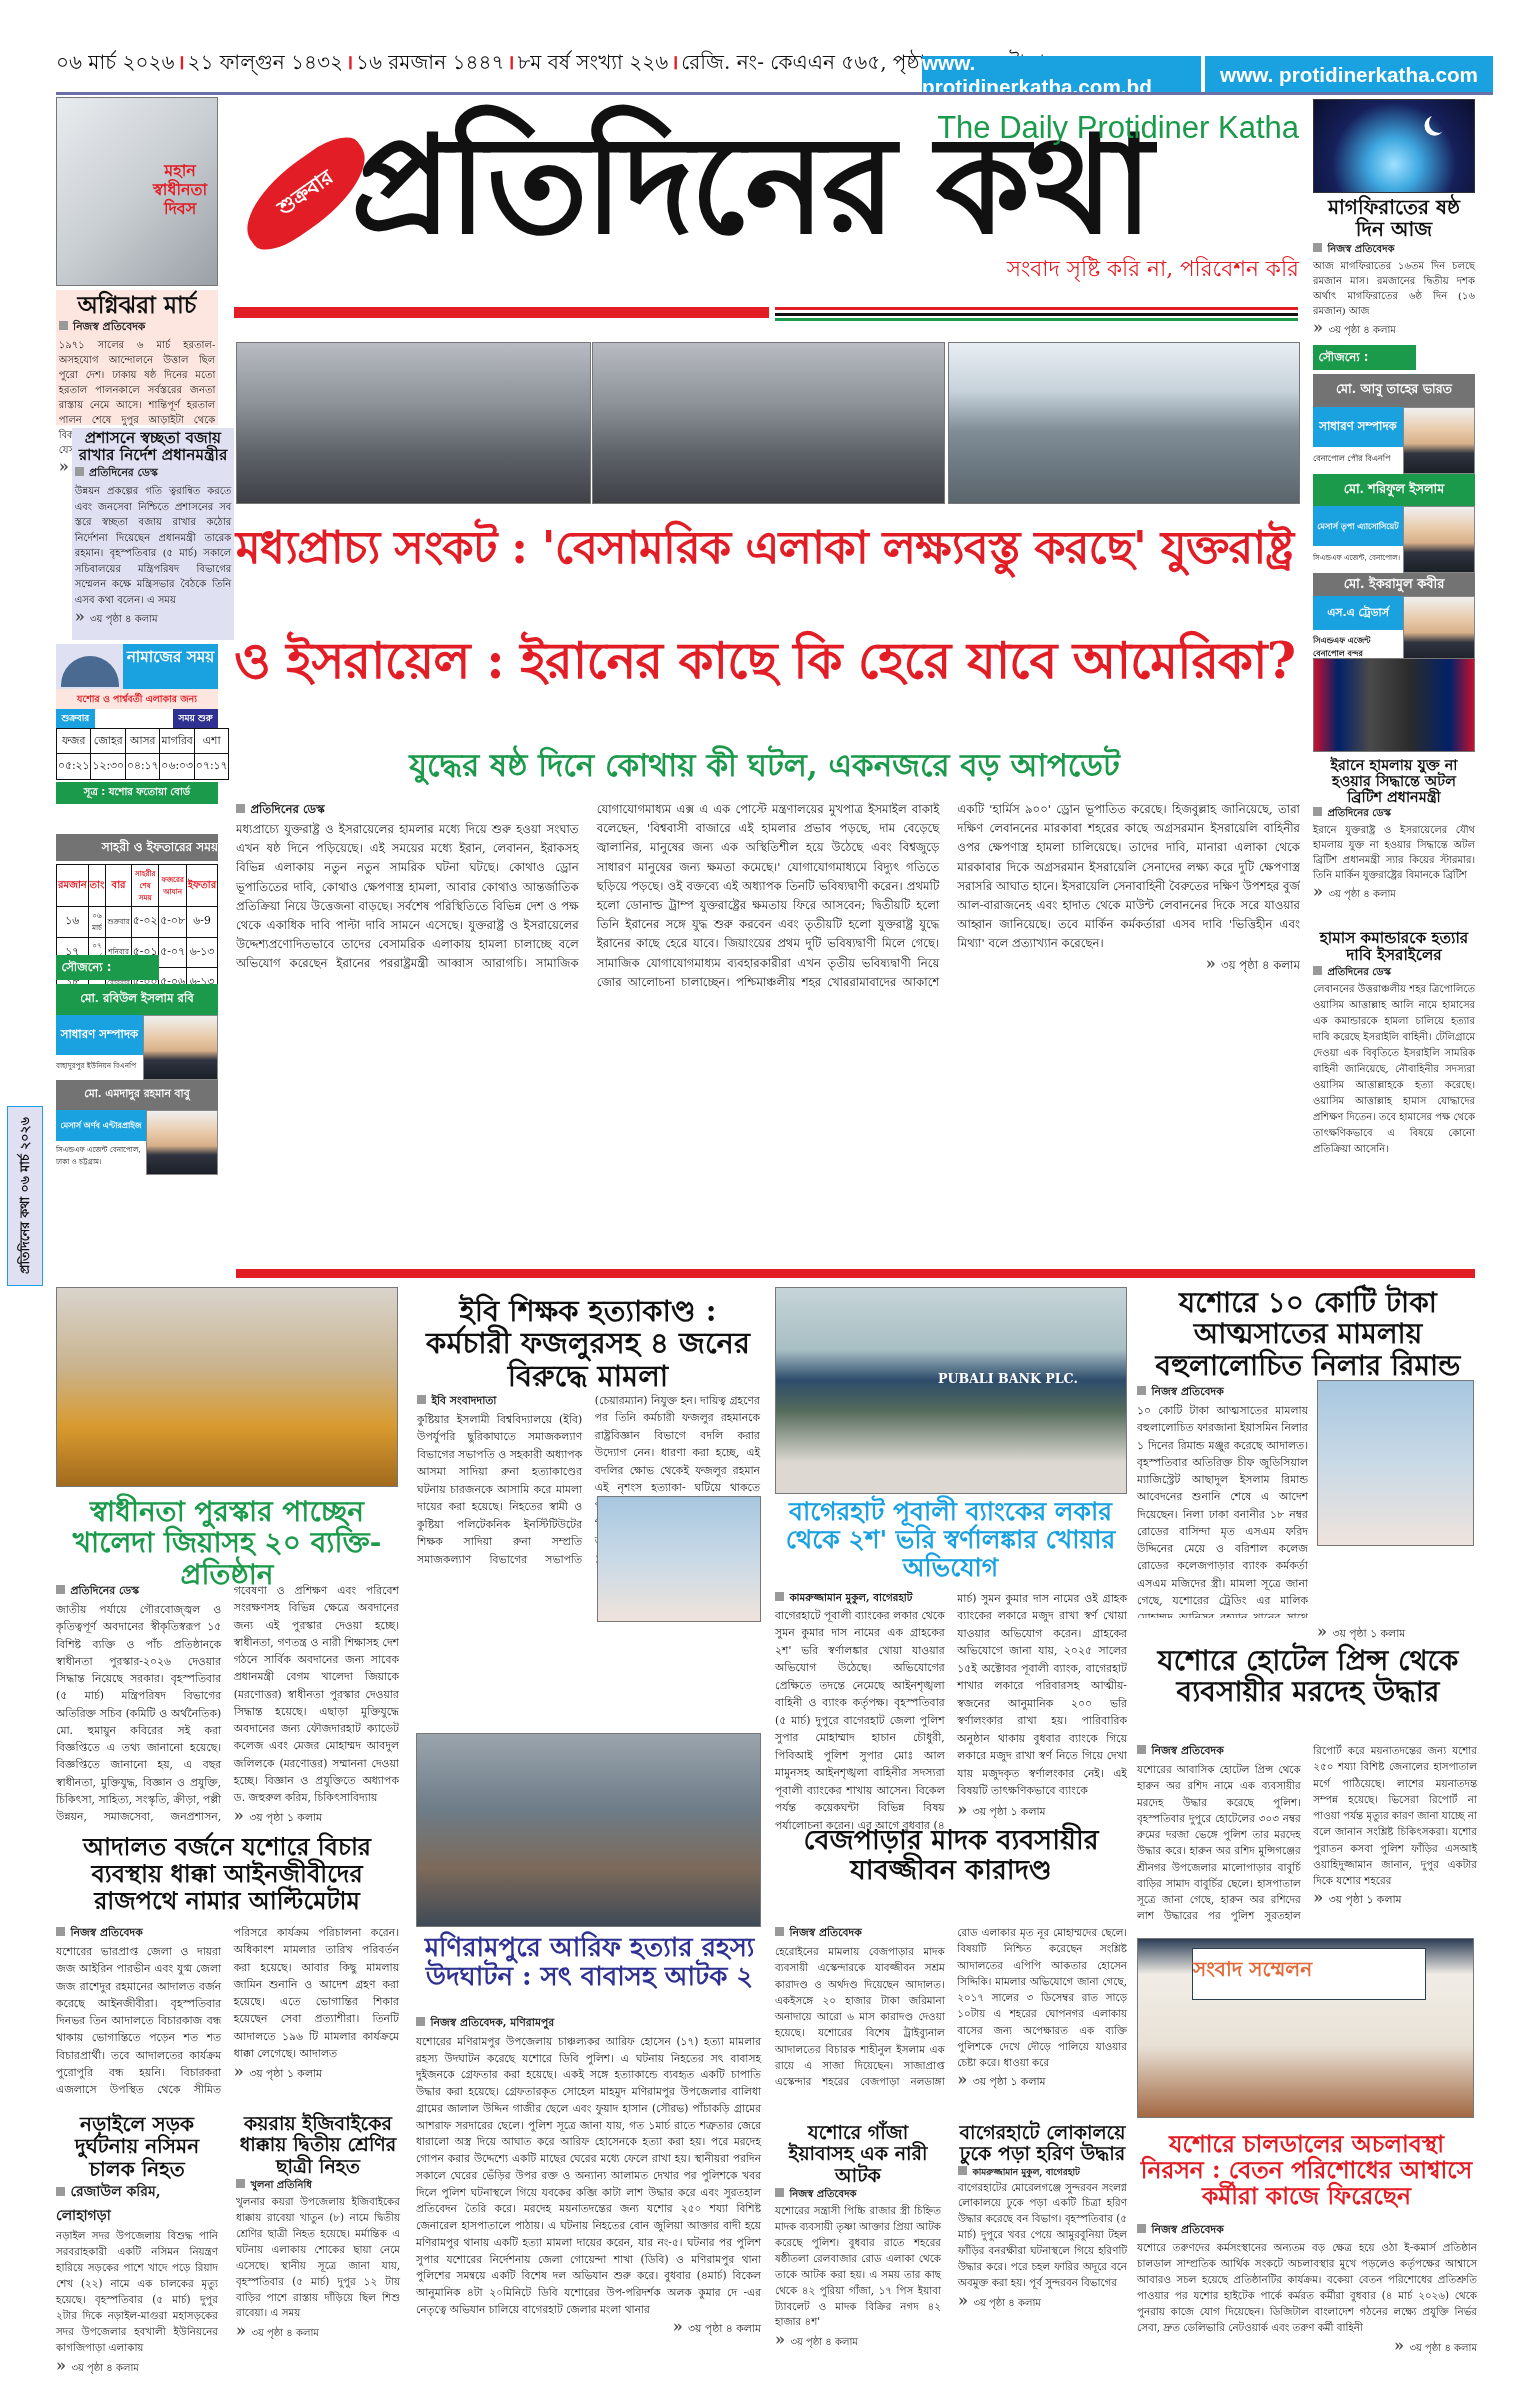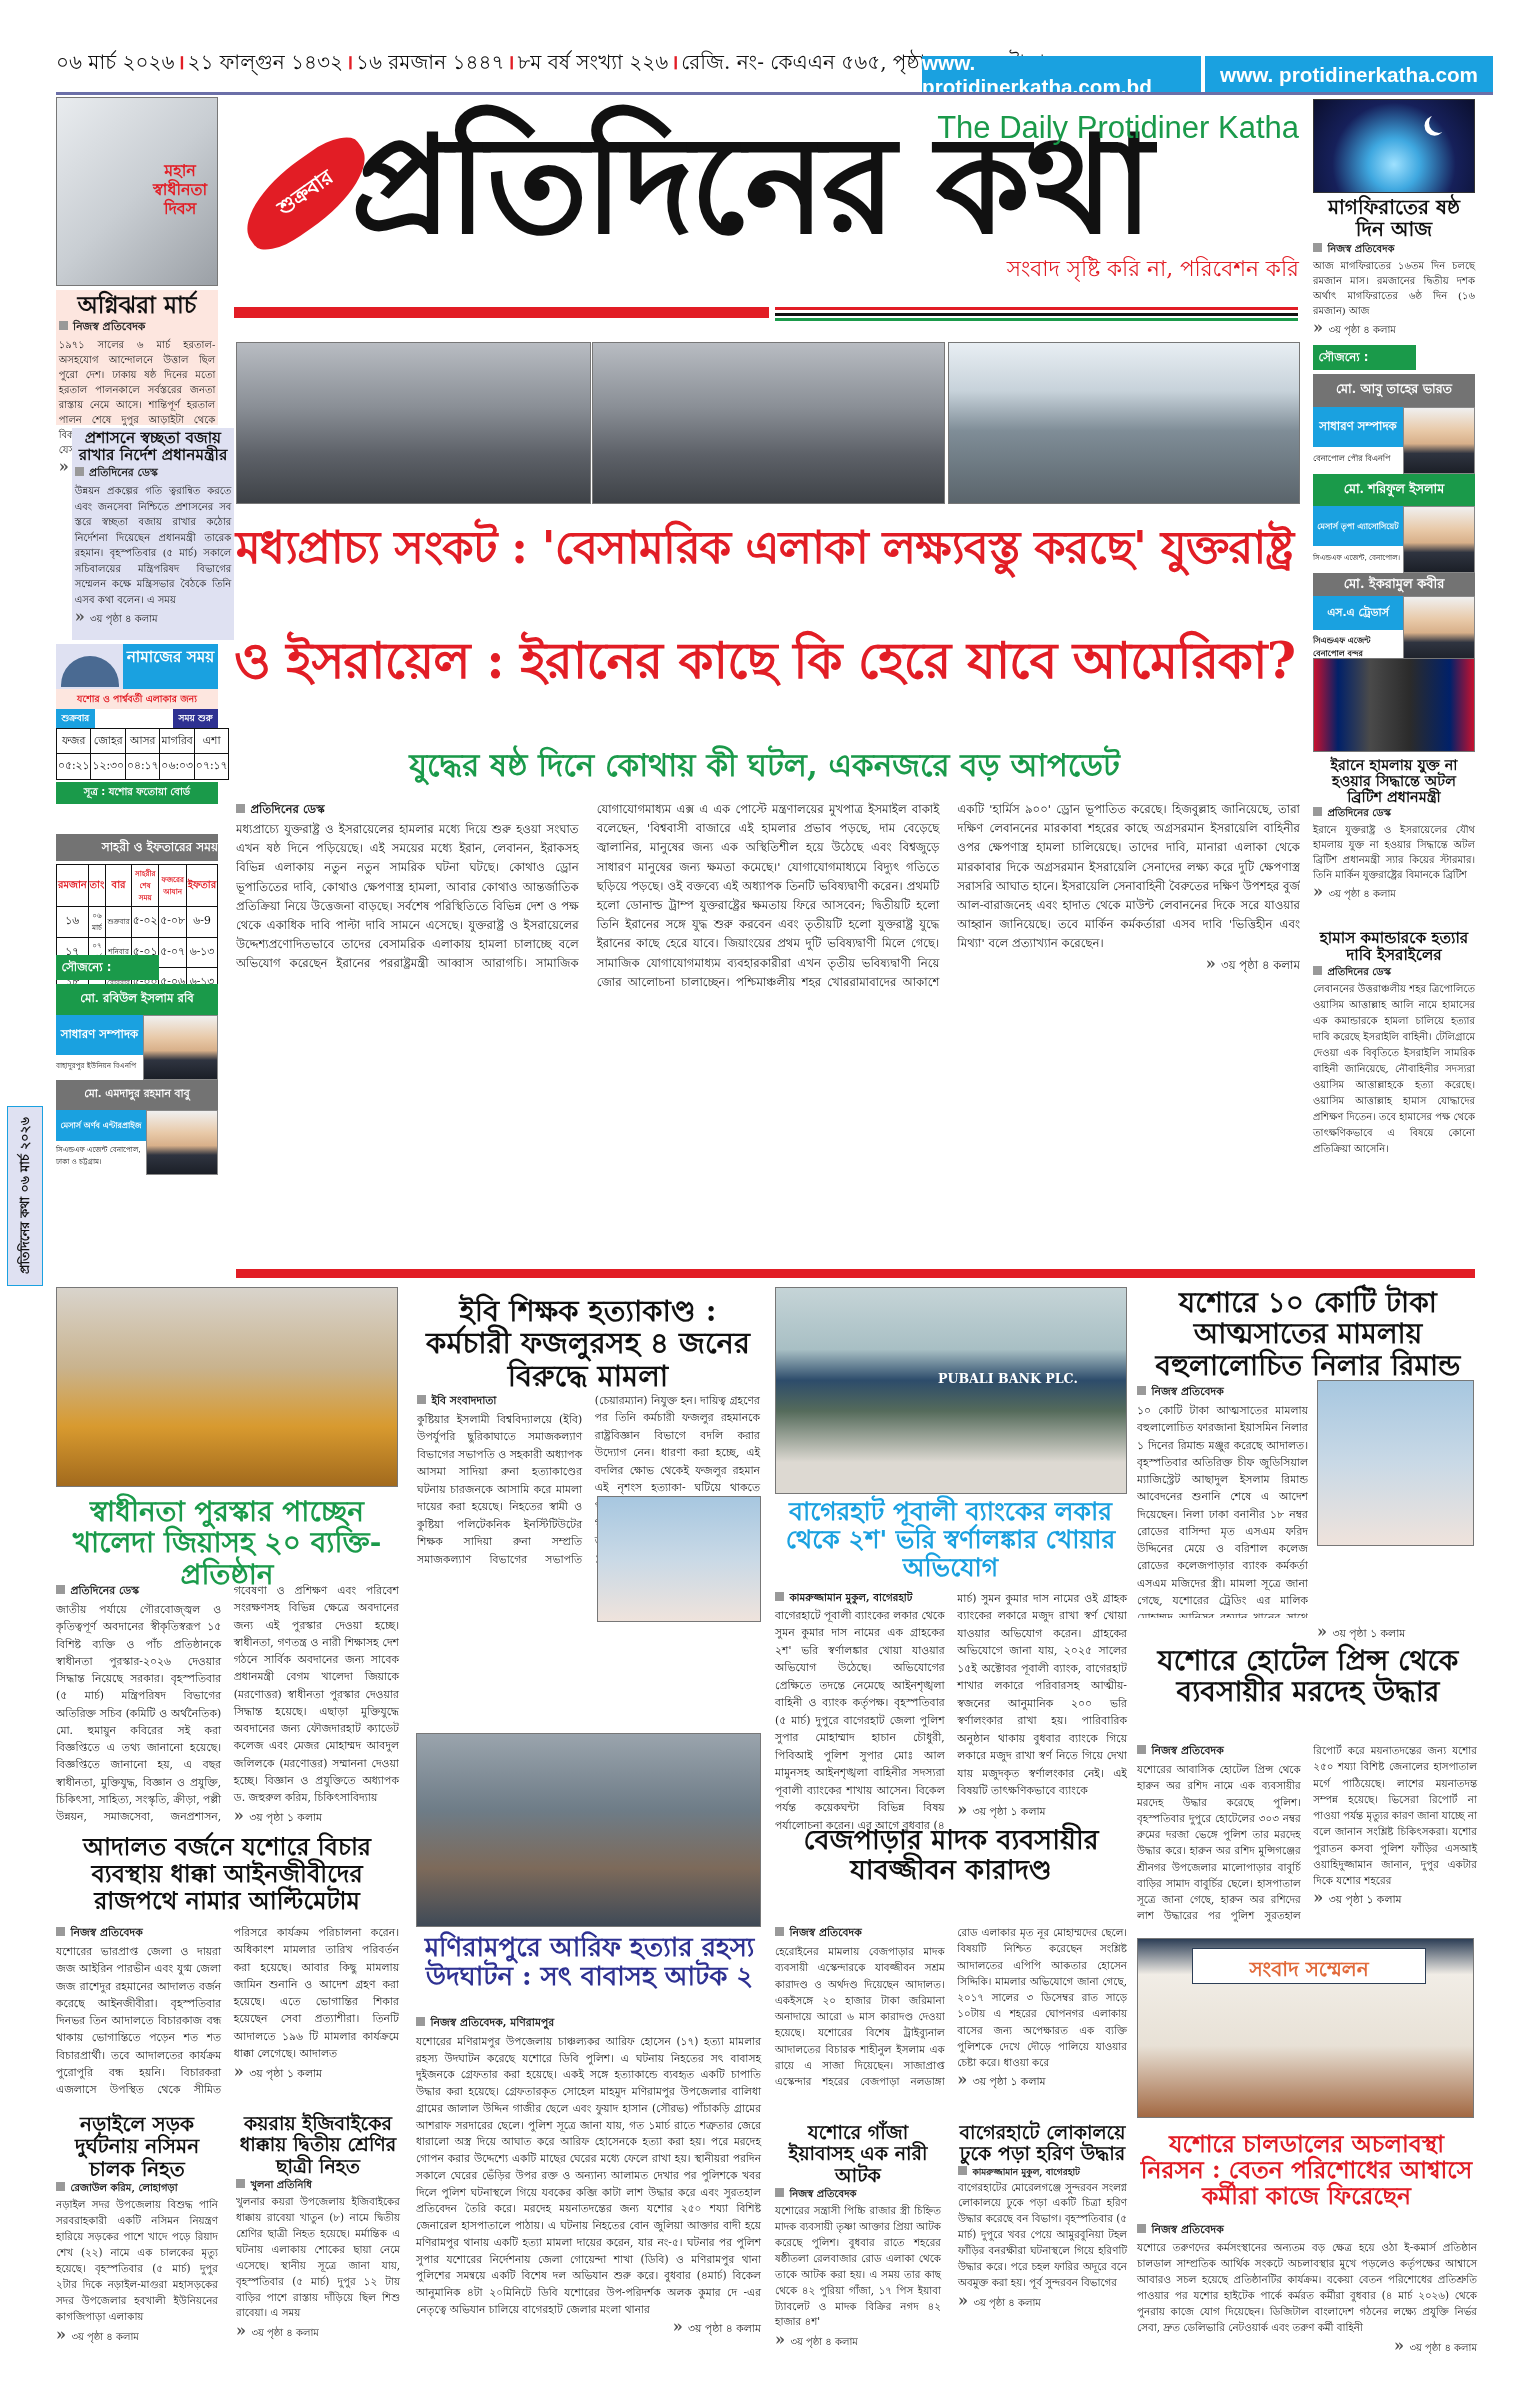--- a/index.html
+++ b/index.html
@@ -308,21 +308,21 @@
 <div class="abs photo group" style="left:416px;top:1733px;width:345px;height:194px"></div>
 <div class="abs hl" style="left:414px;top:1933px;width:351px;color:#2e3192;font-size:26px">মণিরামপুরে আরিফ হত্যার রহস্য উদঘাটন : সৎ বাবাসহ আটক ২</div>
 <div class="abs" style="left:416px;top:2014px;width:345px;height:333px">
   <div class="by" style="font-size:10.8px">নিজস্ব প্রতিবেদক, মণিরামপুর</div>
   <div class="body" style="font-size:10.6px;line-height:1.58">যশোরের মণিরামপুর উপজেলায় চাঞ্চল্যকর আরিফ হোসেন (১৭) হত্যা মামলার রহস্য উদঘাটন করেছে যশোরে ডিবি পুলিশ। এ ঘটনায় নিহতের সৎ বাবাসহ দুইজনকে গ্রেফতার করা হয়েছে। একই সঙ্গে হত্যাকান্ডে ব্যবহৃত একটি চাপাতি উদ্ধার করা হয়েছে। গ্রেফতারকৃত সোহেল মাহমুদ মণিরামপুর উপজেলার বালিধা গ্রামের জালাল উদ্দিন গাজীর ছেলে এবং ফুয়াদ হাসান (সৌরভ) পাঁচাকড়ি গ্রামের আশরাফ সরদারের ছেলে। পুলিশ সূত্রে জানা যায়, গত ১মার্চ রাতে শত্রুতার জেরে ধারালো অস্ত্র দিয়ে আঘাত করে আরিফ হোসেনকে হত্যা করা হয়। পরে মরদেহ গোপন করার উদ্দেশ্যে একটি মাছের ঘেরের মধ্যে ফেলে রাখা হয়। স্থানীয়রা পরদিন সকালে ঘেরের ভেঁড়ির উপর রক্ত ও অন্যান্য আলামত দেখার পর পুলিশকে খবর দিলে পুলিশ ঘটনাস্থলে গিয়ে যবকের কব্জি কাটা লাশ উদ্ধার করে এবং সুরতহাল প্রতিবেদন তৈরি করে। মরদেহ ময়নাতদন্তের জন্য যশোর ২৫০ শয্যা বিশিষ্ট জেনারেল হাসপাতালে পাঠায়। এ ঘটনায় নিহতের বোন জুলিয়া আক্তার বাদী হয়ে মণিরামপুর থানায় একটি হত্যা মামলা দায়ের করেন, যার নং-৫। ঘটনার পর পুলিশ সুপার যশোরের নির্দেশনায় জেলা গোয়েন্দা শাখা (ডিবি) ও মণিরামপুর থানা পুলিশের সমন্বয়ে একটি বিশেষ দল অভিযান শুরু করে। বুধবার (৪মার্চ) বিকেল আনুমানিক ৪টা ২০মিনিটে ডিবি যশোরের উপ-পরিদর্শক অলক কুমার দে -এর নেতৃত্বে অভিযান চালিয়ে বাগেরহাট জেলার মংলা থানার</div>
   <div class="cont" style="font-size:10.8px;text-align:right">৩য় পৃষ্ঠা ৪ কলাম</div>
 </div>
 
 <div class="abs" style="left:56px;top:2113px;width:162px;height:234px">
   <div class="hl" style="font-size:20px">নড়াইলে সড়ক দুর্ঘটনায় নসিমন চালক নিহত</div>
-  <div class="by" style="font-size:10px">রেজাউল করিম, লোহাগড়া</div>
+  <div class="by" style="font-size:14px">রেজাউল করিম, লোহাগড়া</div>
   <div class="body" style="font-size:10.3px;line-height:1.55">নড়াইল সদর উপজেলায় বিশুদ্ধ পানি সরবরাহকারী একটি নসিমন নিয়ন্ত্রণ হারিয়ে সড়কের পাশে খাদে পড়ে রিয়াদ শেখ (২২) নামে এক চালকের মৃত্যু হয়েছে। বৃহস্পতিবার (৫ মার্চ) দুপুর ২টার দিকে নড়াইল-মাগুরা মহাসড়কের সদর উপজেলার হবখালী ইউনিয়নের কাগজিপাড়া এলাকায়</div>
   <div class="cont" style="font-size:10px">৩য় পৃষ্ঠা ৪ কলাম</div>
 </div>
 <div class="abs" style="left:236px;top:2113px;width:164px;height:234px">
   <div class="hl" style="font-size:19px">কয়রায় ইজিবাইকের ধাক্কায় দ্বিতীয় শ্রেণির ছাত্রী নিহত</div>
   <div class="by" style="font-size:10px">খুলনা প্রতিনিধি</div>
   <div class="body" style="font-size:10.3px;line-height:1.55">খুলনার কয়রা উপজেলায় ইজিবাইকের ধাক্কায় রাবেয়া খাতুন (৮) নামে দ্বিতীয় শ্রেণির ছাত্রী নিহত হয়েছে। মর্মান্তিক এ ঘটনায় এলাকায় শোকের ছায়া নেমে এসেছে। স্থানীয় সূত্রে জানা যায়, বৃহস্পতিবার (৫ মার্চ) দুপুর ১২ টায় বাড়ির পাশে রাস্তায় দাঁড়িয়ে ছিল শিশু রাবেয়া। এ সময়</div>
   <div class="cont" style="font-size:10px">৩য় পৃষ্ঠা ৪ কলাম</div>
 </div>
 
@@ -340,21 +340,21 @@
   <div class="cont" style="font-size:10px">৩য় পৃষ্ঠা ৪ কলাম</div>
 </div>
 <div class="abs" style="left:958px;top:2122px;width:169px;height:225px">
   <div class="hl" style="font-size:19px">বাগেরহাটে লোকালয়ে ঢুকে পড়া হরিণ উদ্ধার</div>
   <div class="by" style="font-size:9px">কামরুজ্জামান মুকুল, বাগেরহাট</div>
   <div class="body" style="font-size:10.3px;line-height:1.55">বাগেরহাটের মোরেলগঞ্জে সুন্দরবন সংলগ্ন লোকালয়ে ঢুকে পড়া একটি চিত্রা হরিণ উদ্ধার করেছে বন বিভাগ। বৃহস্পতিবার (৫ মার্চ) দুপুরে খবর পেয়ে আমুরবুনিয়া টহল ফাঁড়ির বনরক্ষীরা ঘটনাস্থলে গিয়ে হরিণটি উদ্ধার করে। পরে চহল ফারির অদূরে বনে অবমুক্ত করা হয়। পূর্ব সুন্দরবন বিভাগের</div>
   <div class="cont" style="font-size:10px">৩য় পৃষ্ঠা ৪ কলাম</div>
 </div>
 
 <div class="abs photo press" style="left:1137px;top:1938px;width:337px;height:180px">
-  <div style="position:absolute;left:54px;top:9px;width:234px;height:36px;background:#fff;border:1.8px solid #2c3e56;color:#e26a3a;font-weight:bold;font-size:20px;text-align:center;padding-top:5.4px">সংবাদ সম্মেলন</div>
+  <div style="position:absolute;left:54px;top:9px;width:234px;height:52px;background:#fff;border:1.8px solid #2c3e56;color:#e26a3a;font-weight:bold;font-size:20px;text-align:left;padding-top:5.4px">সংবাদ সম্মেলন</div>
 </div>
 <div class="abs hl" style="left:1135px;top:2131px;width:343px;color:#e21d25;font-size:23.4px">যশোরে চালডালের অচলাবস্থা নিরসন : বেতন পরিশোধের আশ্বাসে কর্মীরা কাজে ফিরেছেন</div>
 <div class="abs" style="left:1137px;top:2221px;width:340px;height:130px">
   <div class="by" style="font-size:10.8px">নিজস্ব প্রতিবেদক</div>
   <div class="body" style="font-size:10.3px;line-height:1.55">যশোরে তরুণদের কর্মসংস্থানের অন্যতম বড় ক্ষেত্র হয়ে ওঠা ই-কমার্স প্রতিষ্ঠান চালডাল সাম্প্রতিক আর্থিক সংকটে অচলাবস্থার মুখে পড়লেও কর্তৃপক্ষের আশ্বাসে আবারও সচল হয়েছে প্রতিষ্ঠানটির কার্যক্রম। বকেয়া বেতন পরিশোধের প্রতিশ্রুতি পাওয়ার পর যশোর হাইটেক পার্কে কর্মরত কর্মীরা বুধবার (৪ মার্চ ২০২৬) থেকে পুনরায় কাজে যোগ দিয়েছেন। ডিজিটাল বাংলাদেশ গঠনের লক্ষ্যে প্রযুক্তি নির্ভর সেবা, দ্রুত ডেলিভারি নেটওয়ার্ক এবং তরুণ কর্মী বাহিনী</div>
   <div class="cont" style="font-size:10px;text-align:right">৩য় পৃষ্ঠা ৪ কলাম</div>
 </div>
 
 
 </body></html>

